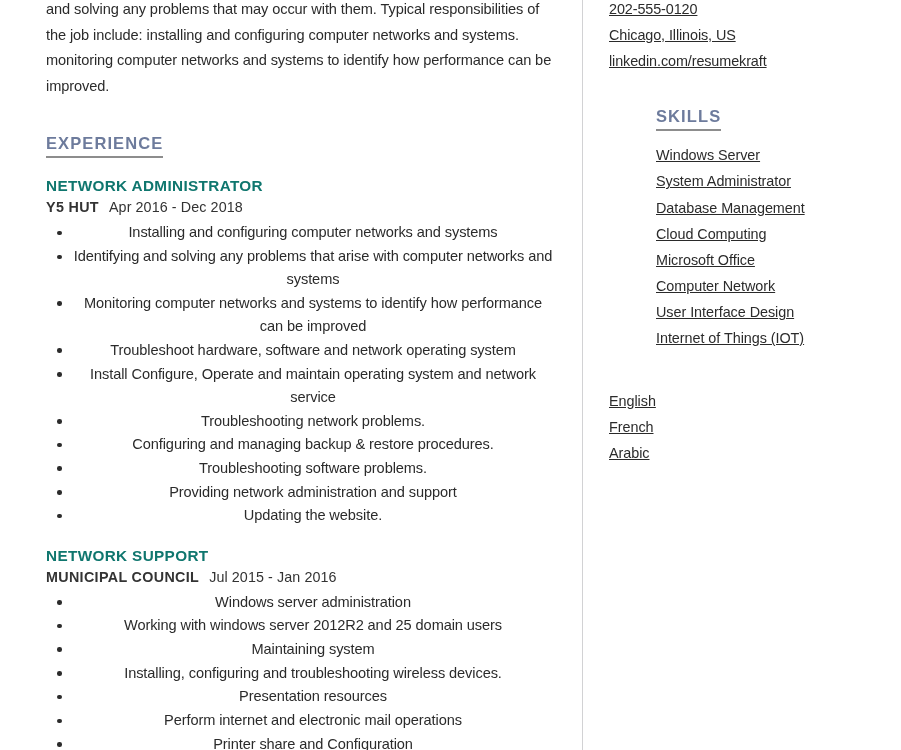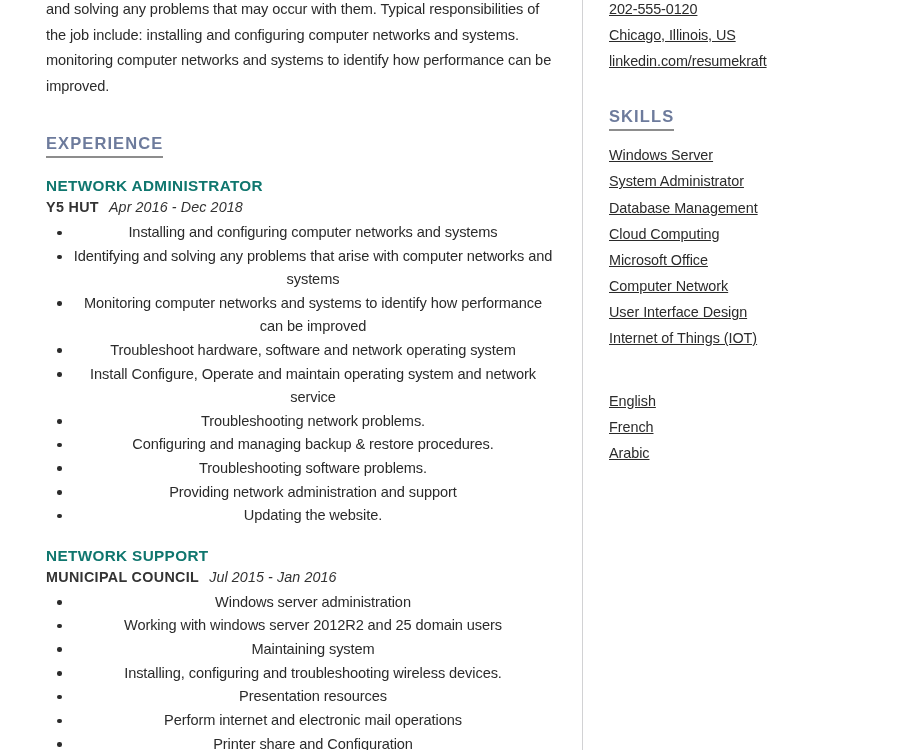--- a/index.html
+++ b/index.html
@@ -97,21 +97,20 @@
     font-size: 14.3px;
     line-height: 20px;
     margin-top: 1px;
     color: #333333;
   }
   .job-company {
     font-weight: bold;
     letter-spacing: 0.35px;
   }
   .job-dates {
-    font-style: italic;
     font-weight: normal;
     margin-left: 10px;
     letter-spacing: 0.1px;
   }
 
   
   ul.bullets {
     list-style: none;
     margin: 4px 0 0 0;
     padding: 0;
@@ -145,21 +144,21 @@
     position: relative;
     top: -3px;
   }
   .contact-list li {
     font-size: 14.4px;
     line-height: 25.8px;
     color: #2b2b2b;
     letter-spacing: -0.1px;
   }
 
-  .sec-skills { margin-top: 29px; }
+  .sec-skills { margin-top: 29px; margin-left: 47px; }
   .sec-languages { margin-top: 37px; }
 
   ul.side-list {
     list-style: none;
     margin: 11px 0 0 0;
     padding: 0;
   }
   ul.side-list li {
     font-size: 14.4px;
     line-height: 26.1px;

